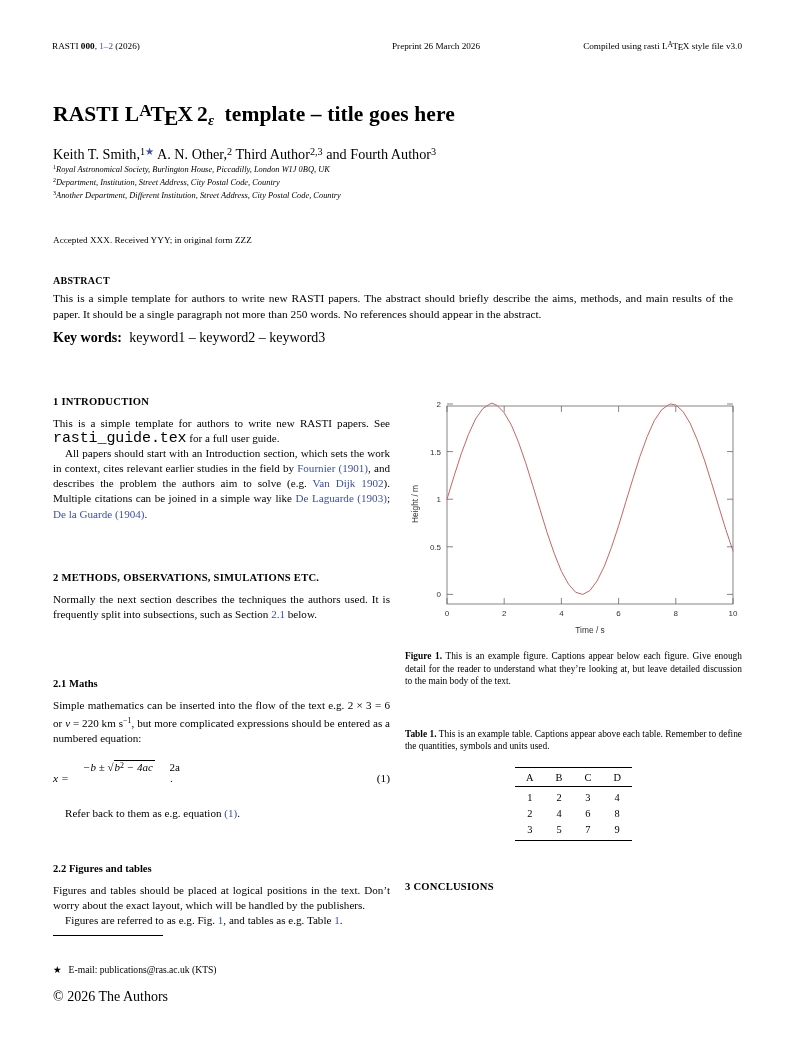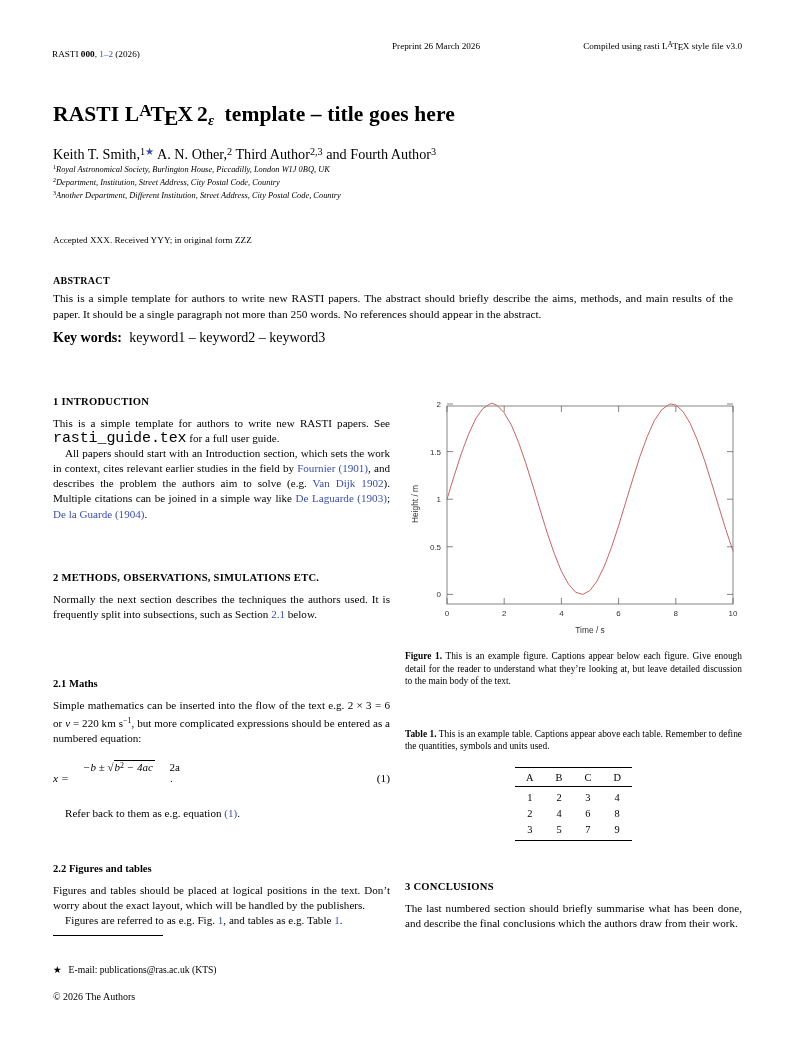--- a/index.html
+++ b/index.html
@@ -12,21 +12,21 @@
     overflow:hidden;
     -webkit-font-smoothing:antialiased;
   }
   .page { position:absolute; left:0; top:0; width:794px; height:1044px; }
 
   
   .runhead {
     position:absolute; left:52px; top:40px; width:690px;
     font-size:9.2px; line-height:12px;
   }
-  .runhead .left  { position:absolute; left:0;   top:8px; white-space:nowrap; }
+  .runhead .left  { position:absolute; left:0;   top:0; white-space:nowrap; }
   .runhead .mid   { position:absolute; left:340px; top:0; white-space:nowrap; }
   .runhead .right { position:absolute; right:0;  top:0; white-space:nowrap; }
   .rh-bold { font-weight:bold; }
   .rh-link { color:#3c4fa5; }
 
   
   .title {
     position:absolute; left:53px; top:95px; width:690px;
     font-size:21.5px; font-weight:bold; line-height:26px;
     letter-spacing:0.1px;
@@ -104,21 +104,21 @@
     position:absolute; left:53px; top:935px; width:110px;
     border-top:0.6px solid #000; height:0;
   }
   .footnote {
     position:absolute; left:53px; top:963px; width:340px;
     font-size:9.6px; line-height:13px;
   }
   .footnote .fstar { margin-right:7px; }
   .copyright {
     position:absolute; left:53px; top:990px;
-    font-size:10px; line-height:13px;
+    font-size:14px; line-height:13px;
   }
 
   
   .figure-wrap { position:relative; width:337px; }
   .figcap, .tabcap {
     font-size:9.4px; line-height:12.6px; text-align:justify;
     margin-top:12px;
   }
   .figcap b, .tabcap b { font-weight:bold; }
 
@@ -325,21 +325,20 @@
                 <td colspan="4"></td>
               </tr>
           </tfoot>
         </table>
       </div>
     </div>
 
     <div style="height:40px;"></div>
 
     <h2 class="sec">3  CONCLUSIONS</h2>
-    <p class="body">The last numbered section should briefly summarise what has been done, and describe the final conclusions which the authors draw from their work.</p>
   </div>
 
   <div class="footnote-rule"></div>
   <div class="footnote">
     <span class="fstar">★</span><span>E-mail: publications@ras.ac.uk (KTS)</span>
   </div>
   <div class="copyright">© 2026 The Authors</div>
 
 </div>
 

